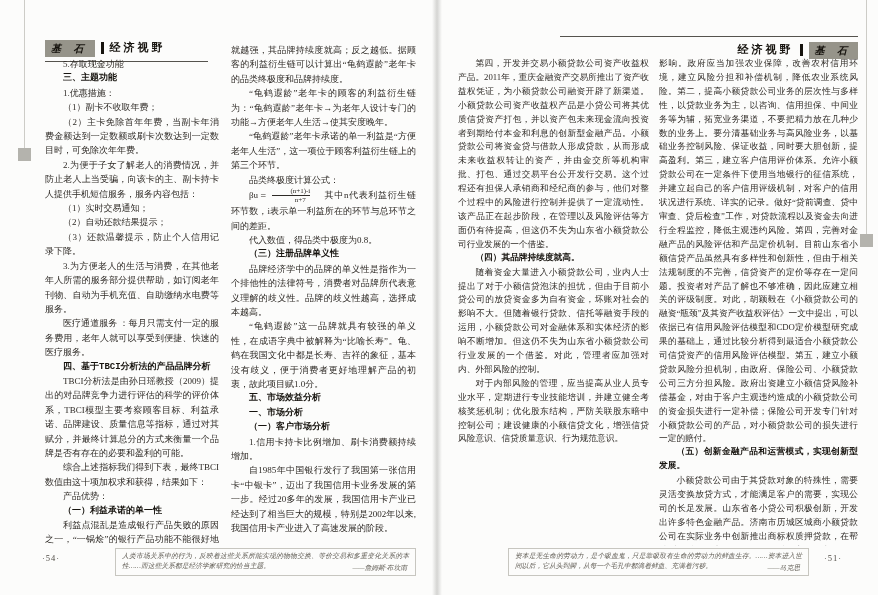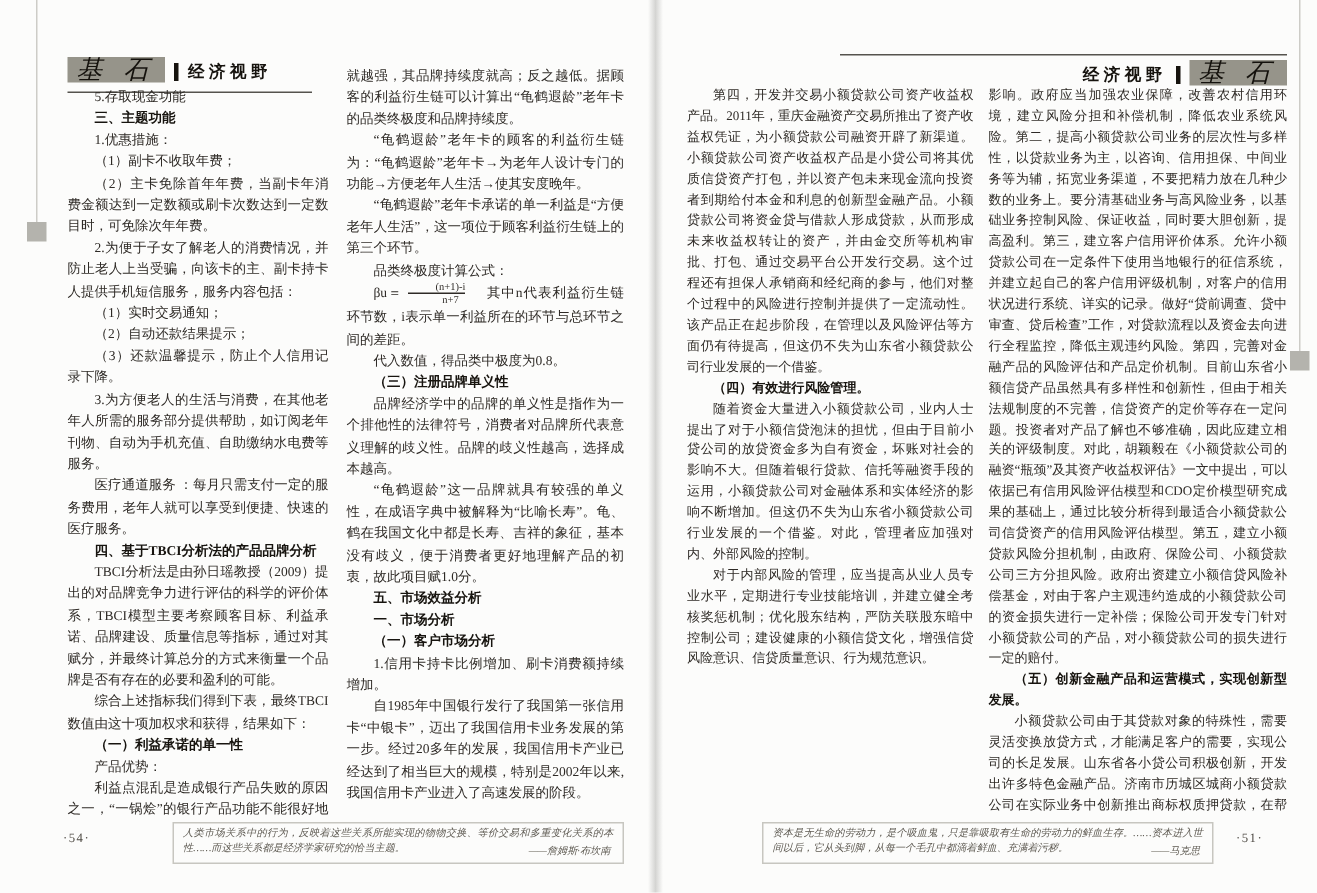--- a/index.html
+++ b/index.html
@@ -10,36 +10,36 @@
     -webkit-font-smoothing:antialiased;
   }
   
   .spine{position:absolute;left:432px;top:0;width:10px;height:595px;
     background:linear-gradient(to right,rgba(0,0,0,0),rgba(110,110,105,.28) 50%,rgba(0,0,0,0));}
   .edge-line{position:absolute;width:1px;background:#cdccc7;}
   .edge-sq{position:absolute;width:13px;height:13px;background:#b4b3ad;}
   
   .pg-header{position:absolute;white-space:nowrap;}
   .brand-badge{display:inline-block;background:#96948a;color:#14110c;
-    font-weight:400;font-style:italic;font-size:17px;line-height:15px;
+    font-weight:700;font-style:italic;font-size:10px;line-height:15px;
     padding:1px 6px;letter-spacing:5px;}
   .hdr-bar{display:inline-block;width:3px;height:12px;background:#16130e;
     margin:0 6px;vertical-align:-2px;}
   .hdr-title{font-family:"Liberation Sans","DejaVu Sans",sans-serif;
     font-weight:700;font-size:11px;letter-spacing:3px;color:#16130e;
     vertical-align:1px;}
   .hdr-rule{position:absolute;height:1px;background:#55534e;}
   
   .page-col{position:absolute;overflow:hidden;text-align:justify;
     color:#2e2a26;}
   .lp .page-col{font-size:9px;line-height:14.4px;}
   .rp .page-col{font-size:8.7px;line-height:13.9px;}
   .blk{margin:0;text-indent:2em;}
   .blk.pc{text-indent:0;}
-  .blk.h{font-family:Liberation Serif, serif;
+  .blk.h{font-family:Liberation Mono, monospace;
     font-weight:700;color:#17140f;}
   .frac{display:inline-block;vertical-align:-0.55em;text-align:center;
     font-size:7px;line-height:1.15;margin:0 4px;}
   .frac .num{display:block;}
   .frac .den{display:block;border-top:1px solid #2e2a26;}
   
   .footnote{position:absolute;border:1px solid #c7c6c0;color:#5e5a52;
     font-size:6.8px;line-height:10px;font-style:italic;
     padding:2px 6px 2px 6px;text-align:justify;background:#fcfcfb;}
   .fn-attr{position:absolute;right:8px;bottom:2px;font-style:italic;}
@@ -68,22 +68,22 @@
       <p class="blk p">（2）主卡免除首年年费，当副卡年消费金额达到一定数额或刷卡次数达到一定数目时，可免除次年年费。</p>
       <p class="blk p">2.为便于子女了解老人的消费情况，并防止老人上当受骗，向该卡的主、副卡持卡人提供手机短信服务，服务内容包括：</p>
       <p class="blk p">（1）实时交易通知；</p>
       <p class="blk p">（2）自动还款结果提示；</p>
       <p class="blk p">（3）还款温馨提示，防止个人信用记录下降。</p>
       <p class="blk p">3.为方便老人的生活与消费，在其他老年人所需的服务部分提供帮助，如订阅老年刊物、自动为手机充值、自助缴纳水电费等服务。</p>
       <p class="blk p">医疗通道服务 ：每月只需支付一定的服务费用，老年人就可以享受到便捷、快速的医疗服务。</p>
       <p class="blk h">四、基于TBCI分析法的产品品牌分析</p>
       <p class="blk p">TBCI分析法是由孙日瑶教授（2009）提出的对品牌竞争力进行评估的科学的评价体系，TBCI模型主要考察顾客目标、利益承诺、品牌建设、质量信息等指标，通过对其赋分，并最终计算总分的方式来衡量一个品牌是否有存在的必要和盈利的可能。</p>
       <p class="blk p">综合上述指标我们得到下表，最终TBCI数值由这十项加权求和获得，结果如下：</p>
+      <p class="blk p">产品优势：</p>
       <p class="blk h">（一）利益承诺的单一性</p>
-      <p class="blk p">产品优势：</p>
       <p class="blk p">利益点混乱是造成银行产品失败的原因之一，“一锅烩”的银行产品功能不能很好地吸引消费者。相比之下，“龟鹤遐龄”老年卡则具有较为单一的利益承诺，即“方便、丰富老年人的生活”。故该项目指标得分为1.0分</p>
     </div>
   <div class="page-col" style="left:231px;top:43px;width:185px;height:490px;">
       <p class="blk pc">就越强，其品牌持续度就高；反之越低。据顾客的利益衍生链可以计算出“龟鹤遐龄”老年卡的品类终极度和品牌持续度。</p>
       <p class="blk p">“龟鹤遐龄”老年卡的顾客的利益衍生链为：“龟鹤遐龄”老年卡→为老年人设计专门的功能→方便老年人生活→使其安度晚年。</p>
       <p class="blk p">“龟鹤遐龄”老年卡承诺的单一利益是“方便老年人生活”，这一项位于顾客利益衍生链上的第三个环节。</p>
       <p class="blk p">品类终极度计算公式：</p>
       <p class="blk f"><span>βu＝</span><span class="frac"><span class="num">(n+1)-i</span><span class="den">n+7</span></span><span>　其中n代表利益衍生链环节数，i表示单一利益所在的环节与总环节之间的差距。</span></p>
       <p class="blk p">代入数值，得品类中极度为0.8。</p>
       <p class="blk h">（三）注册品牌单义性</p>
@@ -104,21 +104,21 @@
 </div>
 
 <div class="rp">
   <div class="hdr-rule" style="left:560px;top:36px;width:298px;"></div>
   <div class="pg-header" style="right:20px;top:40px;">
     <span class="hdr-title">经济视野</span><span class="hdr-bar"></span><span class="brand-badge">基 石</span>
   </div>
 
   <div class="page-col" style="left:458px;top:57px;width:191px;height:489px;">
       <p class="blk p">第四，开发并交易小额贷款公司资产收益权产品。2011年，重庆金融资产交易所推出了资产收益权凭证，为小额贷款公司融资开辟了新渠道。小额贷款公司资产收益权产品是小贷公司将其优质信贷资产打包，并以资产包未来现金流向投资者到期给付本金和利息的创新型金融产品。小额贷款公司将资金贷与借款人形成贷款，从而形成未来收益权转让的资产，并由金交所等机构审批、打包、通过交易平台公开发行交易。这个过程还有担保人承销商和经纪商的参与，他们对整个过程中的风险进行控制并提供了一定流动性。该产品正在起步阶段，在管理以及风险评估等方面仍有待提高，但这仍不失为山东省小额贷款公司行业发展的一个借鉴。</p>
-      <p class="blk h">（四）有效进行风险管理。</p>
+      <p class="blk h">（四）其品牌持续度就高。</p>
       <p class="blk p">随着资金大量进入小额贷款公司，业内人士提出了对于小额信贷泡沫的担忧，但由于目前小贷公司的放贷资金多为自有资金，坏账对社会的影响不大。但随着银行贷款、信托等融资手段的运用，小额贷款公司对金融体系和实体经济的影响不断增加。但这仍不失为山东省小额贷款公司行业发展的一个借鉴。对此，管理者应加强对内、外部风险的控制。</p>
       <p class="blk p">对于内部风险的管理，应当提高从业人员专业水平，定期进行专业技能培训，并建立健全考核奖惩机制；优化股东结构，严防关联股东暗中控制公司；建设健康的小额信贷文化，增强信贷风险意识、信贷质量意识、行为规范意识。</p>
     </div>
   <div class="page-col" style="left:659px;top:57px;width:199px;height:489px;">
       <p class="blk pc">影响。政府应当加强农业保障，改善农村信用环境，建立风险分担和补偿机制，降低农业系统风险。第二，提高小额贷款公司业务的层次性与多样性，以贷款业务为主，以咨询、信用担保、中间业务等为辅，拓宽业务渠道，不要把精力放在几种少数的业务上。要分清基础业务与高风险业务，以基础业务控制风险、保证收益，同时要大胆创新，提高盈利。第三，建立客户信用评价体系。允许小额贷款公司在一定条件下使用当地银行的征信系统，并建立起自己的客户信用评级机制，对客户的信用状况进行系统、详实的记录。做好“贷前调查、贷中审查、贷后检查”工作，对贷款流程以及资金去向进行全程监控，降低主观违约风险。第四，完善对金融产品的风险评估和产品定价机制。目前山东省小额信贷产品虽然具有多样性和创新性，但由于相关法规制度的不完善，信贷资产的定价等存在一定问题。投资者对产品了解也不够准确，因此应建立相关的评级制度。对此，胡颖毅在《小额贷款公司的融资“瓶颈”及其资产收益权评估》一文中提出，可以依据已有信用风险评估模型和CDO定价模型研究成果的基础上，通过比较分析得到最适合小额贷款公司信贷资产的信用风险评估模型。第五，建立小额贷款风险分担机制，由政府、保险公司、小额贷款公司三方分担风险。政府出资建立小额信贷风险补偿基金，对由于客户主观违约造成的小额贷款公司的资金损失进行一定补偿；保险公司开发专门针对小额贷款公司的产品，对小额贷款公司的损失进行一定的赔付。</p>
       <p class="blk h">（五）创新金融产品和运营模式，实现创新型发展。</p>
       <p class="blk p">小额贷款公司由于其贷款对象的特殊性，需要灵活变换放贷方式，才能满足客户的需要，实现公司的长足发展。山东省各小贷公司积极创新，开发出许多特色金融产品。济南市历城区城商小额贷款公司在实际业务中创新推出商标权质押贷款，在帮助缓解贷款企业融资困难的同时提高了企业有效资产利用率，增强了企业的品牌意识。聊城市东昌府区天元小额贷款公司依托当地蔬菜种植市场，创新研发“菜篮子贷款系列产品”，以其贴近实际、业务便捷、利率灵活的优势，赢得了当地蔬菜种植及运输农户的青睐，</p>
     </div>
 
   <div class="footnote" style="left:508px;top:548px;width:287px;height:22px;">

